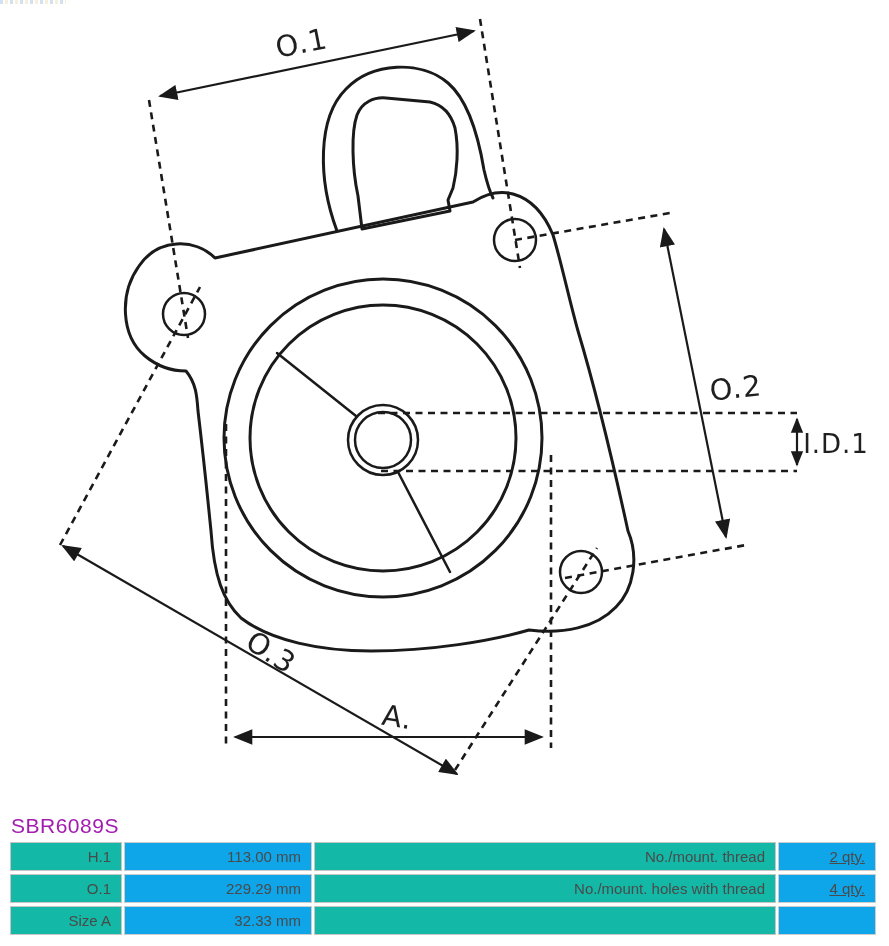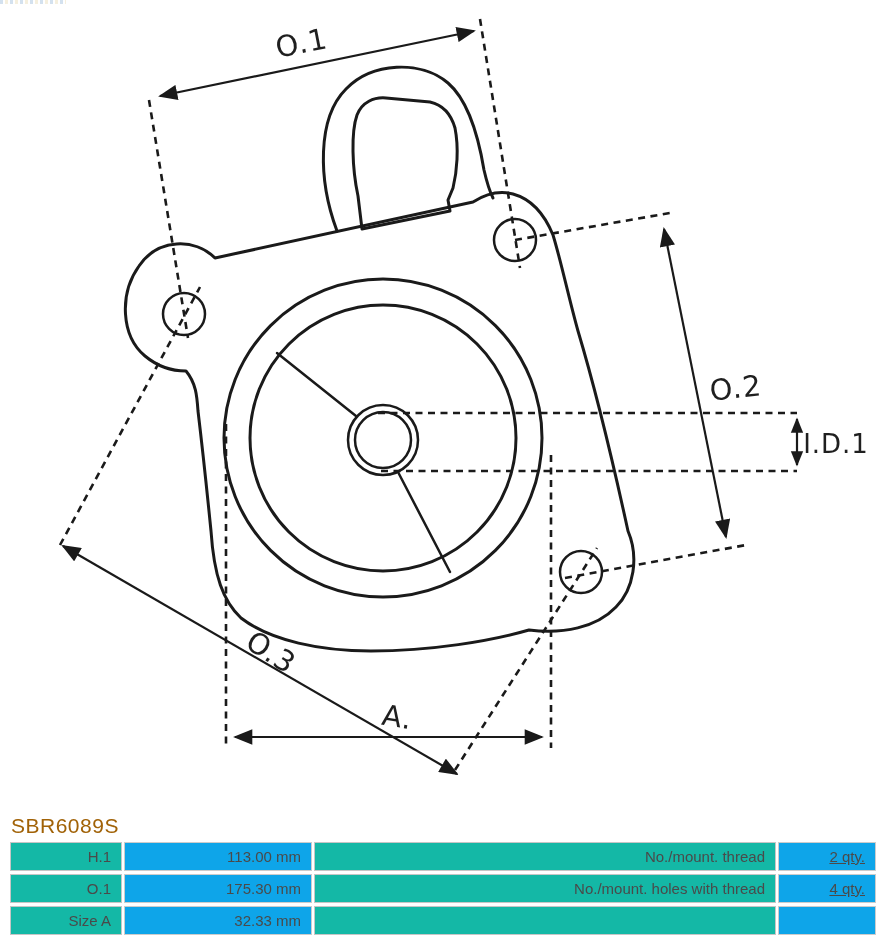--- a/index.html
+++ b/index.html
@@ -19,21 +19,21 @@
   .dim-label{font-size:29px;}
   .dim-label-small{font-size:26px;}
 
   .part-line{fill:none;stroke:#1a1a1a;stroke-width:3;stroke-linecap:round;stroke-linejoin:round;}
   .part-line-thin{fill:none;stroke:#1a1a1a;stroke-width:2.5;stroke-linecap:round;}
   .dash-line{fill:none;stroke:#1a1a1a;stroke-width:2.6;stroke-dasharray:7 5.5;stroke-linecap:butt;}
   .dim-line{fill:none;stroke:#1a1a1a;stroke-width:2.2;}
 
   .product-code{
     position:absolute;left:11px;top:814px;
-    font-size:21px;letter-spacing:.5px;color:#a16207;
+    font-size:21px;letter-spacing:.5px;color:#a21caf;
   }
 
   table.spec{
     position:absolute;left:8px;top:839px;
     border-collapse:separate;border-spacing:2px 3px;
     font-size:15px;color:#4a4a4a;
   }
   table.spec td{
     height:29px;padding:0 10px;text-align:right;vertical-align:middle;
     border:1px solid #cccccc;background:#0ea5e9;box-sizing:border-box;
@@ -135,21 +135,21 @@
 <table class="spec">
   <tbody>
     <tr>
       <td class="gray c1">H.1</td>
       <td class="c2">113.00 mm</td>
       <td class="gray c3">No./mount. thread</td>
       <td class="c4">2 qty.</td>
     </tr>
     <tr>
       <td class="gray c1">O.1</td>
-      <td class="c2">175.30 mm</td>
+      <td class="c2">229.29 mm</td>
       <td class="gray c3">No./mount. holes with thread</td>
       <td class="c4">4 qty.</td>
     </tr>
     <tr>
       <td class="gray c1">Size A</td>
       <td class="c2">32.33 mm</td>
       <td class="gray c3"></td>
       <td class="c4"></td>
     </tr>
   </tbody>

